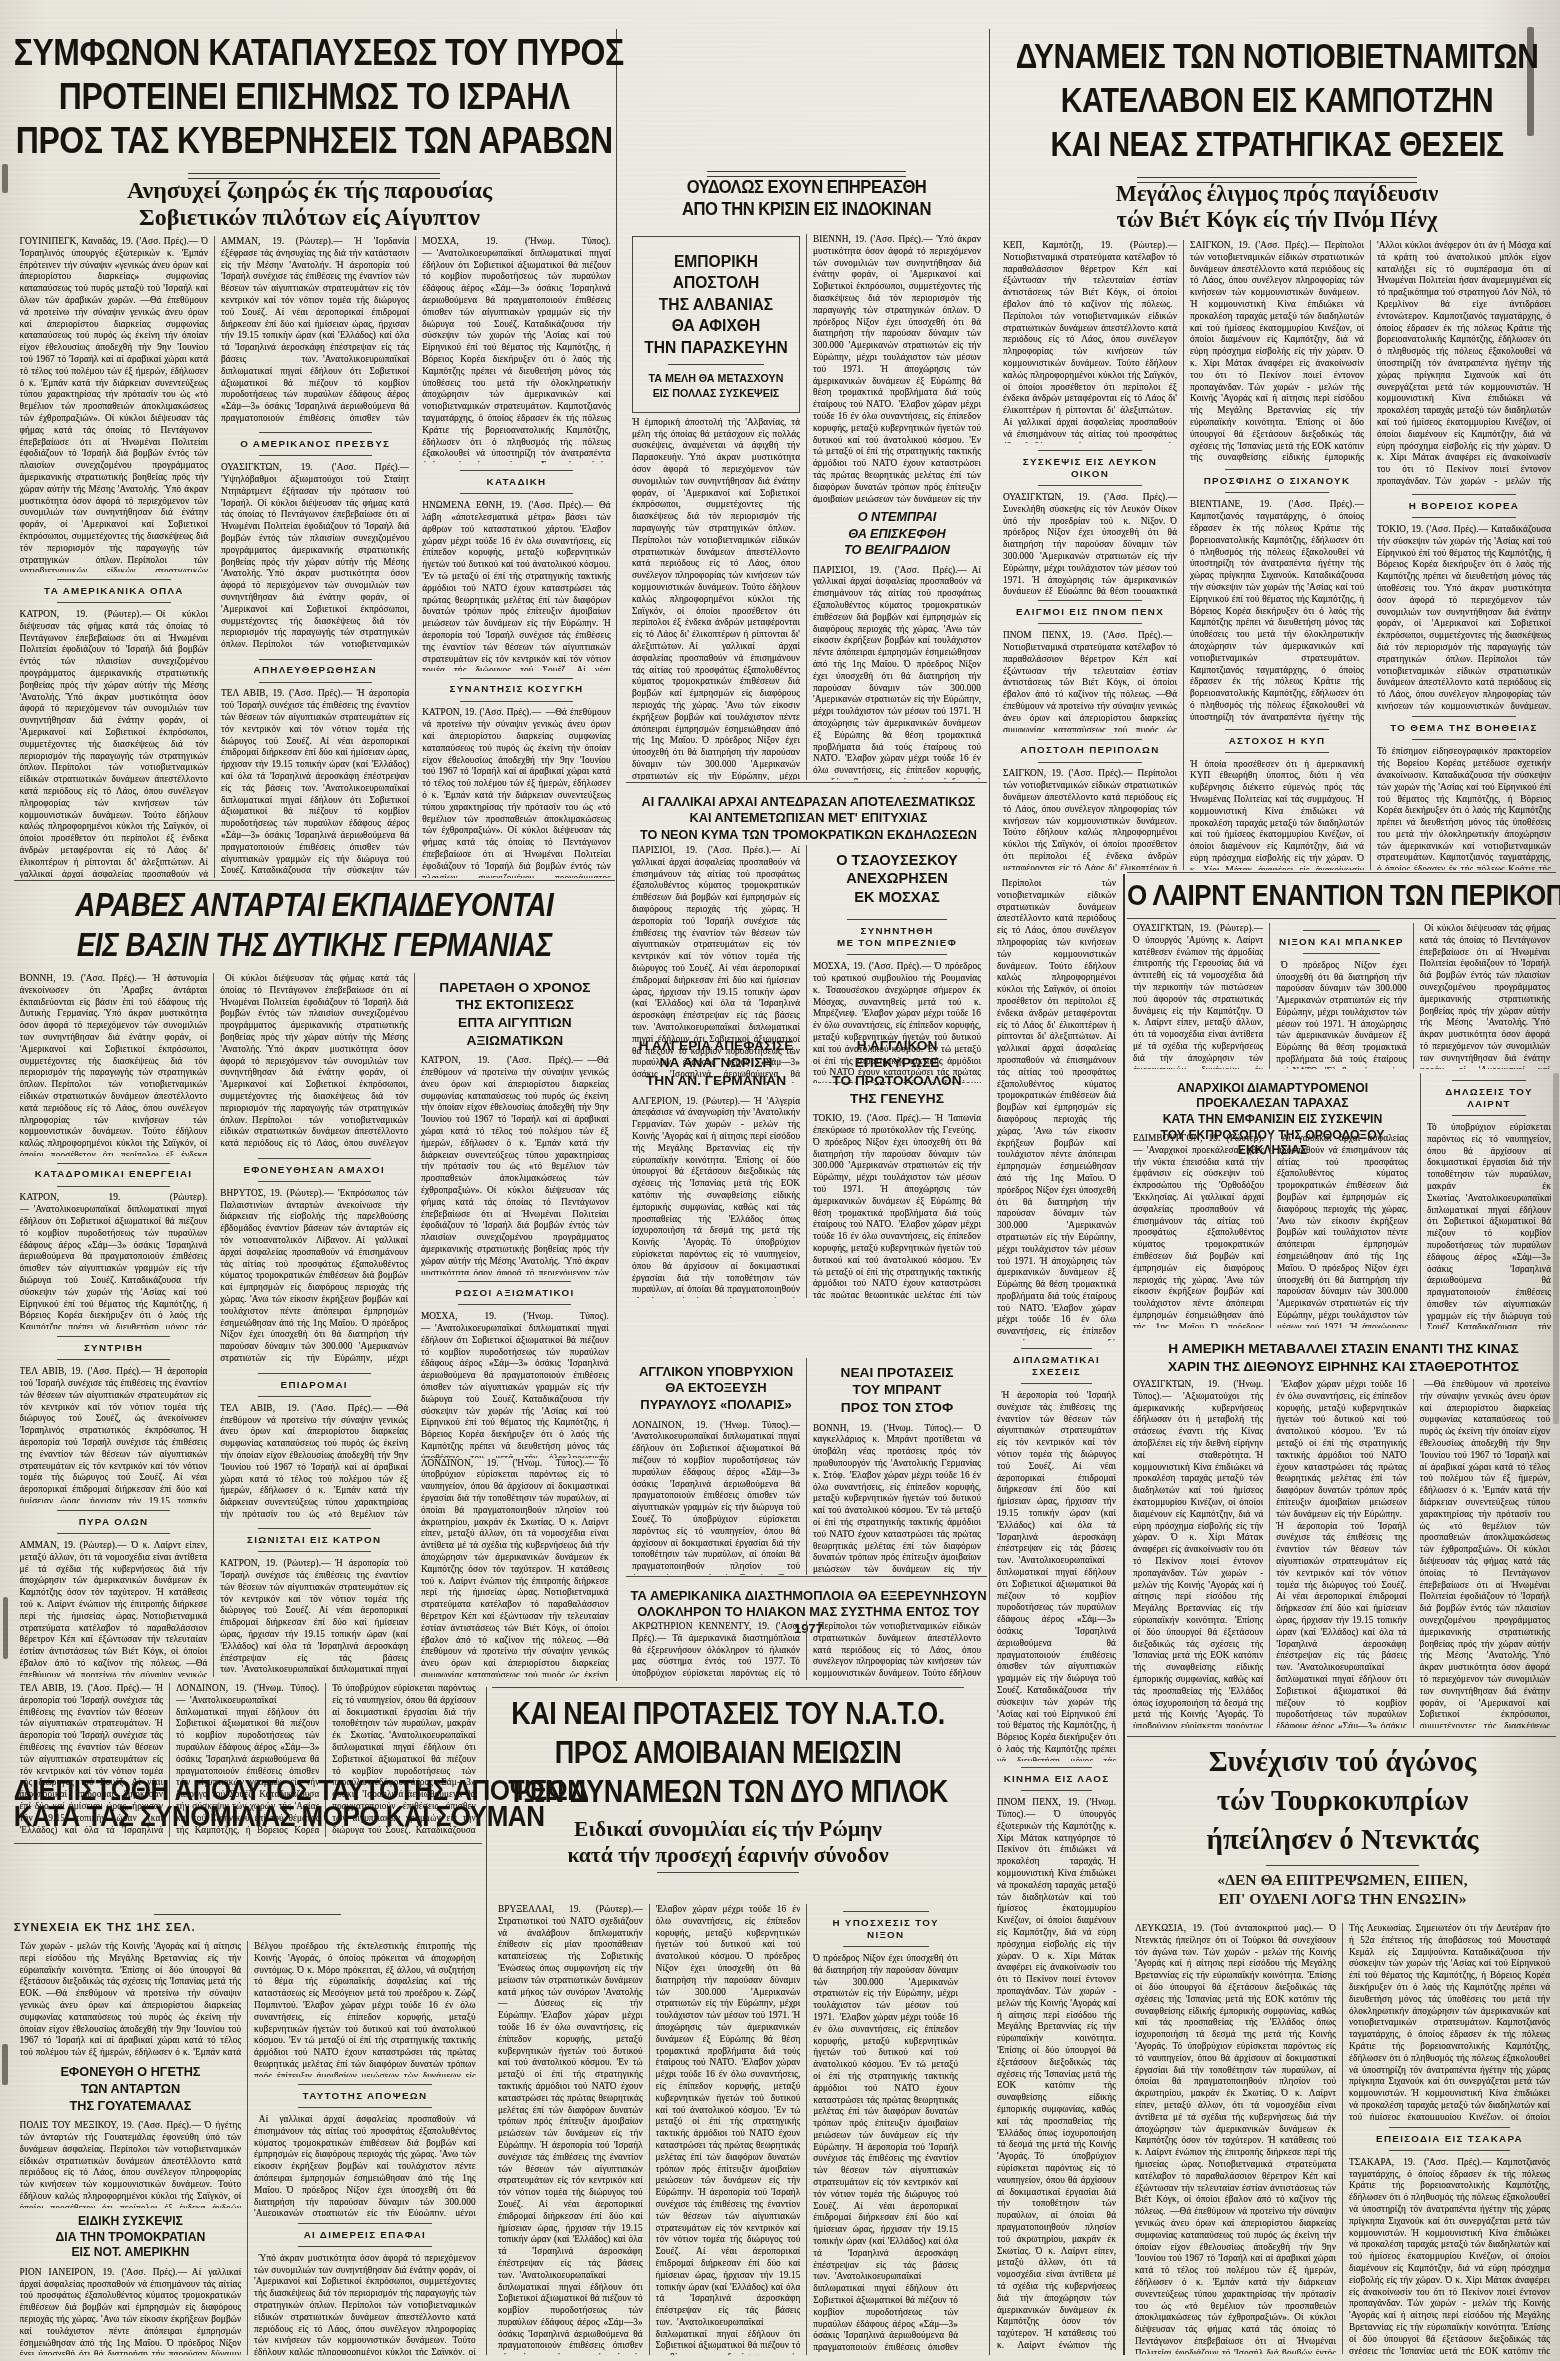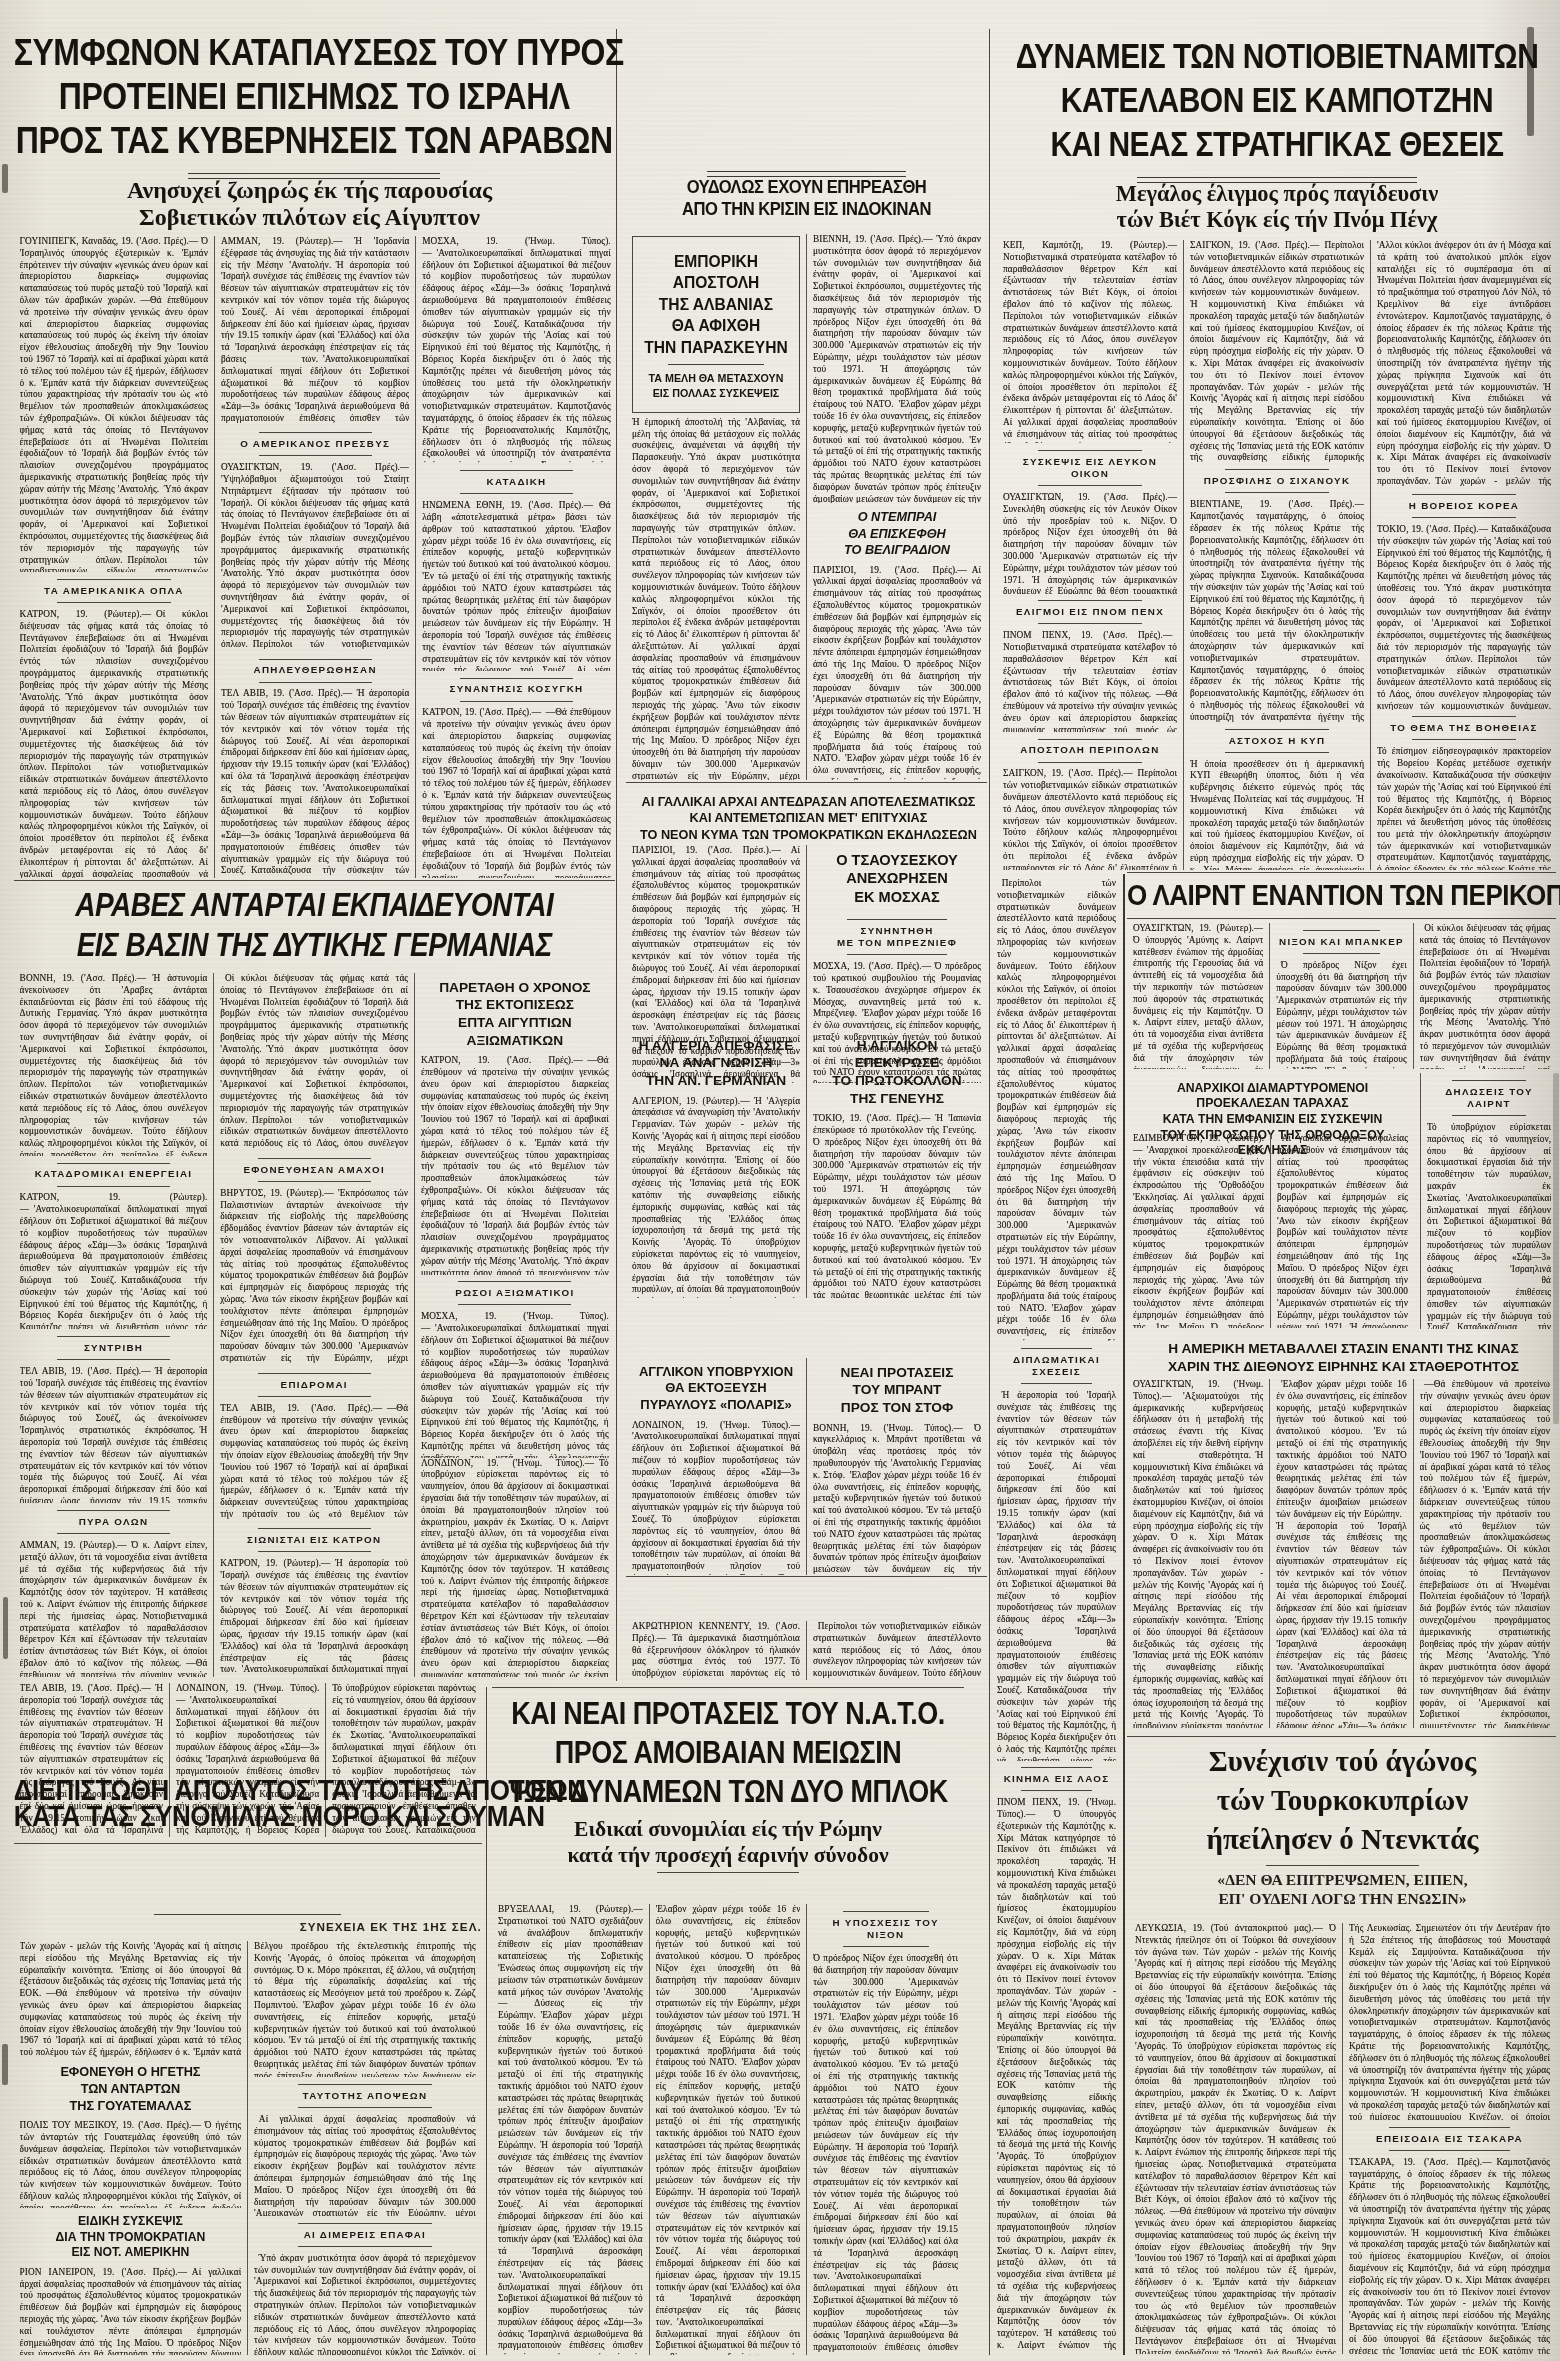--- a/index.html
+++ b/index.html
@@ -188,20 +188,24 @@
       <div class="col">
         <div class="bhead" style="font-size:13.7px;line-height:17.6px">
           <div>ΝΕΑΙ ΠΡΟΤΑΣΕΙΣ</div>
           <div>ΤΟΥ ΜΠΡΑΝΤ</div>
           <div>ΠΡΟΣ ΤΟΝ ΣΤΟΦ</div>
         </div>
         <div class="fill">ΒΟΝΝΗ, 19. ('Ηνωμ. Τύπος).— Ό καγκελλάριος κ. Μπράντ προτίθεται νά ύποβάλη νέας προτάσεις πρός τόν πρωθυπουργόν τής 'Ανατολικής Γερμανίας κ. Στόφ. 'Ελαβον χώραν μέχρι τούδε 16 έν όλω συναντήσεις, είς έπίπεδον κορυφής, μεταξύ κυβερνητικών ήγετών τού δυτικού καί τού άνατολικού κόσμου. 'Εν τώ μεταξύ οί έπί τής στρατηγικής τακτικής άρμόδιοι τού ΝΑΤΟ έχουν καταστρώσει τάς πρώτας θεωρητικάς μελέτας έπί τών διαφόρων δυνατών τρόπων πρός έπίτευξιν άμοιβαίων μειώσεων τών δυνάμεων είς τήν Εύρώπην. Ή άεροπορία τού 'Ισραήλ συνέχισε τάς έπιθέσεις της έναντίον τών θέσεων τών αίγυπτιακών στρατευμάτων είς τόν κεντρικόν καί τόν νότιον τομέα τής διώρυγος τού Σουέζ. Αί νέαι άεροπορικαί έπιδρομαί διήρκεσαν έπί δύο καί ήμίσειαν ώρας, ήρχισαν τήν 19.15 τοπικήν ώραν (καί 'Ελλάδος) καί όλα τά 'Ισραηλινά άεροσκάφη έπέστρεψαν είς τάς βάσεις των.</div>
       </div>
     </div>
   </div>
+  <div class="abs bhead" style="left:626px;top:1582px;width:361px;font-size:13px;line-height:16.6px">
+    <div>ΤΑ ΑΜΕΡΙΚΑΝΙΚΑ ΔΙΑΣΤΗΜΟΠΛΟΙΑ ΘΑ ΕΞΕΡΕΥΝΗΣΟΥΝ</div>
+    <div>ΟΛΟΚΛΗΡΟΝ ΤΟ ΗΛΙΑΚΟΝ ΜΑΣ ΣΥΣΤΗΜΑ ΕΝΤΟΣ ΤΟΥ 1977</div>
+  </div>
   <div class="abs" style="left:626px;top:1621px;width:361px;height:59px">
     <div class="cols">
       <div class="col">
           <div class="fill">ΑΚΡΩΤΗΡΙΟΝ ΚΕΝΝΕΝΤΥ, 19. ('Ασσ. Πρές).— Τά άμερικανικά διαστημόπλοια θά έξερευνήσουν όλόκληρον τό ήλιακόν μας σύστημα έντός τού 1977. Τό ύποβρύχιον εύρίσκεται παρόντως είς τό ναυπηγείον, όπου θά άρχίσουν αί δοκιμαστικαί έργασίαι διά τήν τοποθέτησιν τών πυραύλων, αί όποίαι θά πραγματοποιηθούν πλησίον τού άκρωτηρίου, μακράν έκ Σκωτίας.</div>
         </div>
       <div class="col">
           <div class="fill"> Περίπολοι τών νοτιοβιετναμικών είδικών στρατιωτικών δυνάμεων άπεστέλλοντο κατά περιόδους είς τό Λάος, όπου συνέλεγον πληροφορίας τών κινήσεων τών κομμουνιστικών δυνάμεων. Τούτο έδήλουν καλώς πληροφορημένοι κύκλοι τής Σαϊγκόν, οί όποίοι προσέθετον ότι περίπολοι έξ ένδεκα άνδρών μεταφέρονται είς τό Λάος δι' έλικοπτέρων ή ρίπτονται δι' άλεξιπτώτων.</div>
         </div>
     </div>
   </div>
@@ -364,21 +368,21 @@
       <div class="col">
           <div class="fill">Τό ύποβρύχιον εύρίσκεται παρόντως είς τό ναυπηγείον, όπου θά άρχίσουν αί δοκιμαστικαί έργασίαι διά τήν τοποθέτησιν τών πυραύλων, μακράν έκ Σκωτίας. 'Ανατολικοευρωπαϊκαί διπλωματικαί πηγαί έδήλουν ότι Σοβιετικοί άξιωματικοί θά πιέζουν τό κομβίον πυροδοτήσεως τών πυραύλων έδάφους άέρος «Σάμ—3» όσάκις 'Ισραηλινά άεριωθούμενα θά πραγματοποιούν έπιθέσεις όπισθεν τών αίγυπτιακών γραμμών είς τήν διώρυγα τού Σουέζ. Καταδικάζουσα τήν σύσκεψιν τών χωρών τής 'Ασίας καί τού Είρηνικού έπί τού θέματος τής Καμπότζης, ή Βόρειος Κορέα διεκήρυξεν ότι ό λαός τής Καμπότζης πρέπει νά διευθετήση μόνος τάς ύποθέσεις του μετά τήν όλοκληρωτικήν άποχώρησιν τών άμερικανικών καί νοτιοβιετναμικών στρατευμάτων.</div>
         </div>
     </div>
   </div>
 
   <div class="abs hl" style="left:13.7px;top:1777px;width:468px;font-size:26px;line-height:26px">
     <span class="ln">ΔΙΕΠΙΣΤΩΘΗ ΑΠΟΛΥΤΟΣ ΤΑΥΤΟΤΗΣ ΑΠΟΨΕΩΝ</span>
     <span class="ln">ΚΑΤΑ ΤΑΣ ΣΥΝΟΜΙΛΙΑΣ ΜΟΡΟ ΚΑΙ ΣΟΥΜΑΝ</span>
   </div>
-  <div class="abs" style="left:13.7px;top:1910px;width:468px;text-align:right">
+  <div class="abs" style="left:13.7px;top:1910px;width:468px;text-align:left">
     <div class="rule1" style="width:40%;margin-bottom:2px"></div>
     <span style="font:bold 11.7px 'Liberation Sans',sans-serif;letter-spacing:1px">ΣΥΝΕΧΕΙΑ ΕΚ ΤΗΣ 1ΗΣ ΣΕΛ.</span>
   </div>
   <div class="abs" style="left:13.7px;top:1941px;width:468px;height:414px">
     <div class="cols">
       <div class="col">
         <div class="fill" style="flex:4">Τών χωρών - μελών τής Κοινής 'Αγοράς καί ή αίτησις περί είσόδου τής Μεγάλης Βρεταννίας είς τήν εύρωπαϊκήν κοινότητα. 'Επίσης οί δύο ύπουργοί θά έξετάσουν διεξοδικώς τάς σχέσεις τής 'Ισπανίας μετά τής ΕΟΚ. —Θά έπεθύμουν νά προτείνω τήν σύναψιν γενικώς άνευ όρων καί άπεριορίστου διαρκείας συμφωνίας καταπαύσεως τού πυρός ώς έκείνη τήν όποίαν είχον έθελουσίως άποδεχθή τήν 9ην 'Ιουνίου τού 1967 τό 'Ισραήλ καί αί άραβικαί χώραι κατά τό τέλος τού πολέμου τών έξ ήμερών, έδήλωσεν ό κ. 'Εμπάν κατά τήν διάρκειαν συνεντεύξεως τύπου χαρακτηρίσας τήν πρότασίν του ώς «τό θεμέλιον τών προσπαθειών άποκλιμακώσεως τών έχθροπραξιών».</div>
         <div class="bhead" style="font-size:12.7px;line-height:16.6px">
           <div>ΕΦΟΝΕΥΘΗ Ο ΗΓΕΤΗΣ</div>
           <div>ΤΩΝ ΑΝΤΑΡΤΩΝ</div>

